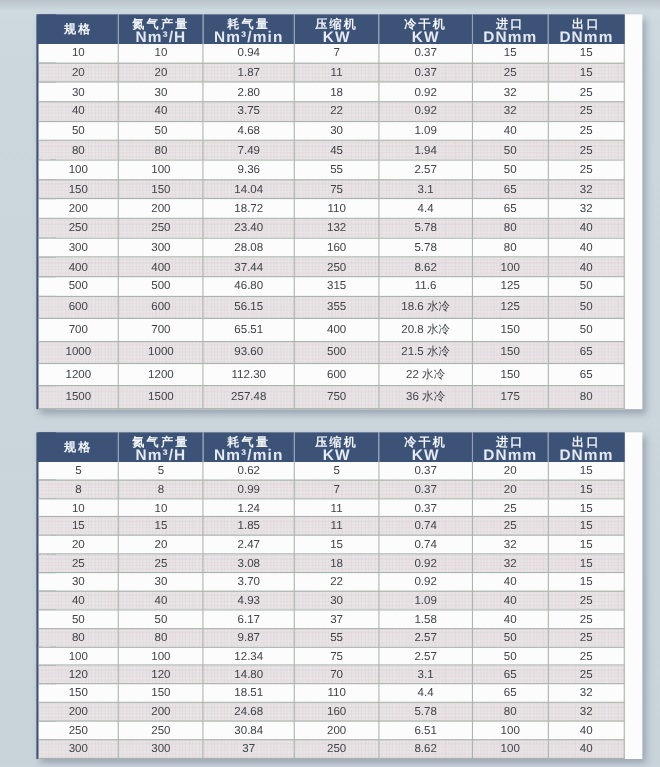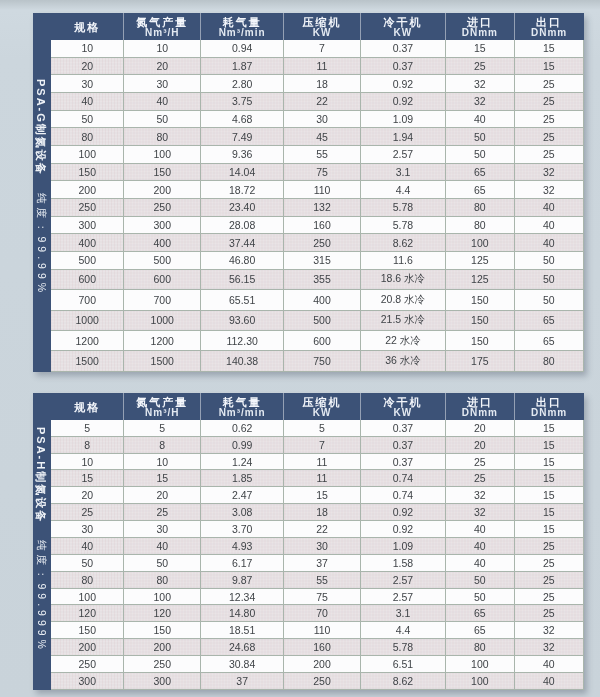--- a/index.html
+++ b/index.html
@@ -46,41 +46,41 @@
     font-weight:bold;
   }
   .side-title{letter-spacing:2px;}
   .side-purity{letter-spacing:4px;font-weight:normal;font-size:10.5px;}
   #panel-0 .side-title{top:66px;}
   #panel-0 .side-purity{top:180px;}
   #panel-1 .side-title{top:34px;}
   #panel-1 .side-purity{top:147px;}
 
   table.spec{
-    position:absolute;left:18px;top:0;
+    position:absolute;left:2px;top:0;
     width:533px;height:100%;
     border-collapse:collapse;
     table-layout:fixed;
   }
   col.c1{width:13.7%;} col.c2{width:14.4%;} col.c3{width:15.6%;}
   col.c4{width:14.4%;} col.c5{width:16.0%;} col.c6{width:12.9%;} col.c7{width:13.0%;}
 
   thead tr{height:27px;}
   th{
     background:var(--navy);
     color:#f2f5fa;
     border-left:1px solid rgba(255,255,255,.45);
     vertical-align:middle;
     text-align:center;
     padding:0;
     font-weight:bold;
   }
   th:first-child{border-left:none;}
   .col-title{font-size:11px;letter-spacing:2px;line-height:12px;}
-  .col-unit{font-size:10px;letter-spacing:1px;line-height:10px;font-weight:bold;color:#e4eaf2;}
+  .col-unit{font-size:14px;letter-spacing:1px;line-height:10px;font-weight:bold;color:#e4eaf2;}
 
   td{
     border:1px solid var(--border);
     text-align:center;
     vertical-align:middle;
     font-size:10.5px;
     color:var(--text);
     background:var(--row-white);
     padding:0;
   }
@@ -294,21 +294,21 @@
             <td>1200</td>
             <td>112.30</td>
             <td>600</td>
             <td>22 水冷</td>
             <td>150</td>
             <td>65</td>
           </tr>
           <tr>
             <td>1500</td>
             <td>1500</td>
-            <td>140.38</td>
+            <td>257.48</td>
             <td>750</td>
             <td>36 水冷</td>
             <td>175</td>
             <td>80</td>
           </tr>
         </tbody>
     </table>
   </section>
 
   <section class="panel" id="panel-1">

